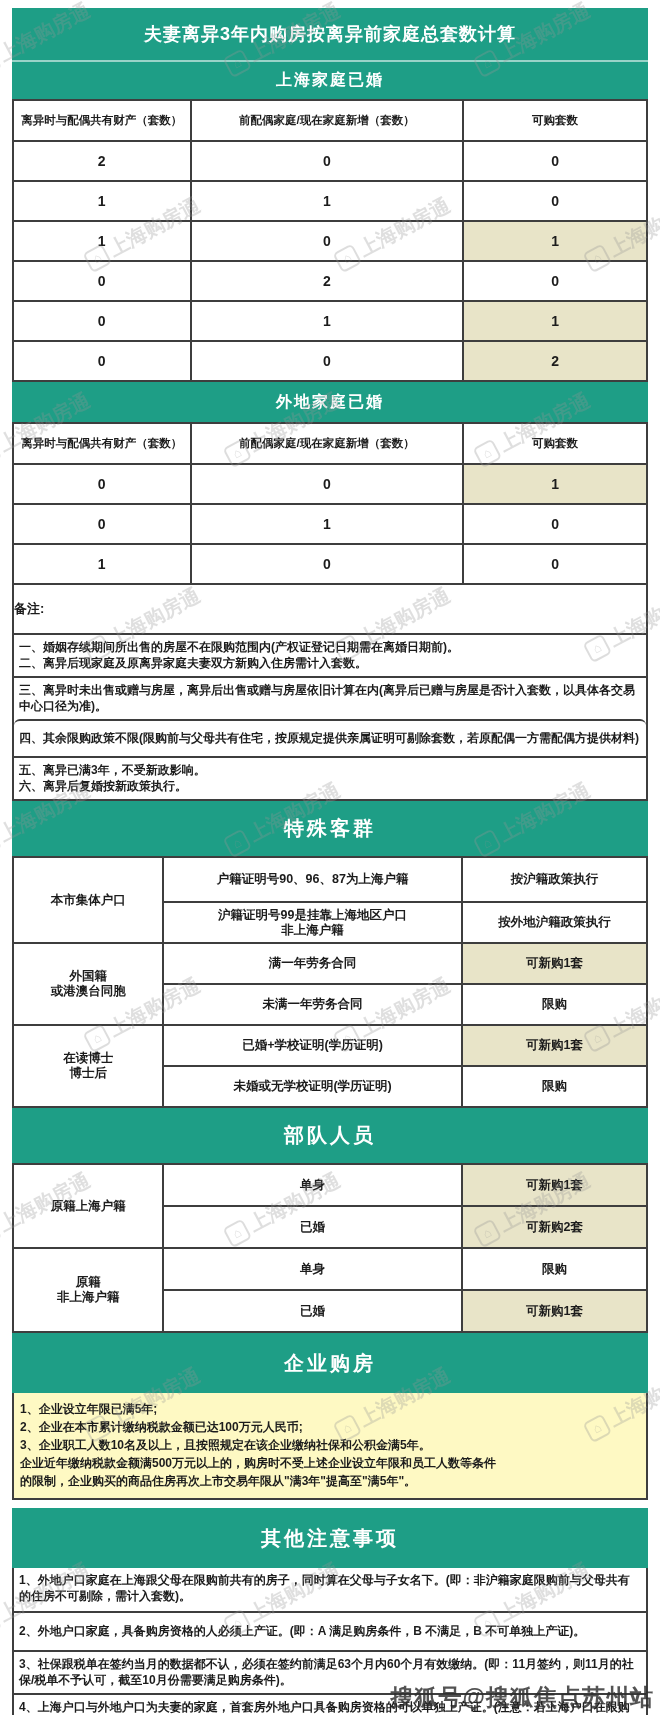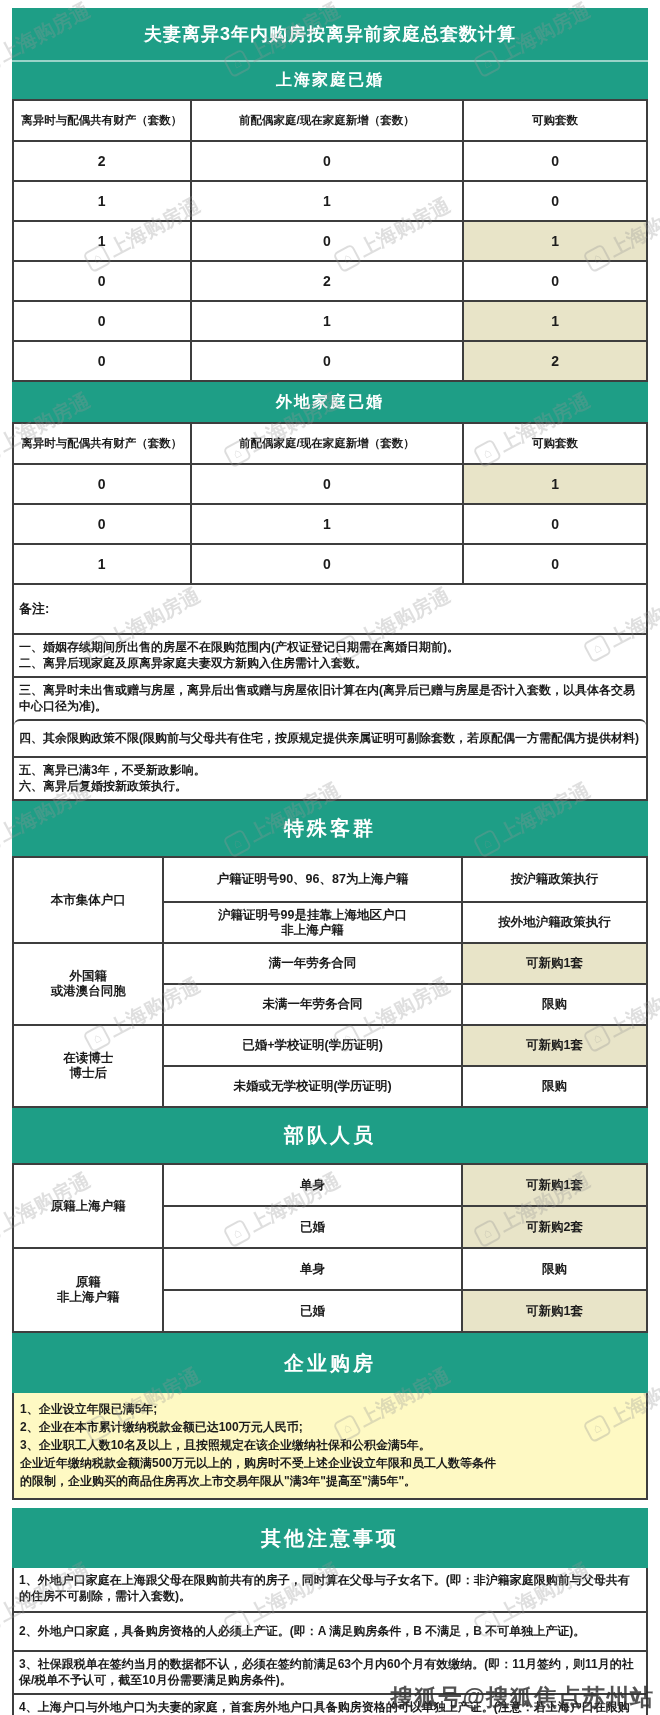--- a/index.html
+++ b/index.html
@@ -27,21 +27,21 @@
   .numtbl .c1 { width:28%; } .numtbl .c2 { width:43%; } .numtbl .c3 { width:29%;font-family:Liberation Mono, monospace; }
   .grptbl td { font-size:12.5px; }
   #t3 td { height:41px; } #t3 tr:first-child td { height:45px; }
   #t4 td { height:42px; }
   .grptbl .gcol { width:23.7%; } .grptbl .ccol { width:47.1%; } .grptbl .rcol { width:29.2%; }
   td.hl { background:#E8E4C8; }
   .lh { line-height:15px; }
 
   
   .notes-wrap { border:2px solid #3e3e3e; border-top:none; background:#fff; }
-  .remark-title { height:48px; display:flex; align-items:center; padding-left:5px; font-size:13px; }
+  .remark-title { height:48px; display:flex; align-items:center; font-size:13px; }
   .note-group { border-top:2px solid #3e3e3e; padding:5px 5px; font-size:12px; line-height:15.5px; }
   #remark-groups .note-group:nth-child(1){ min-height:38px; display:flex; flex-direction:column; justify-content:center; }
   #remark-groups .note-group:nth-child(2){ min-height:42px; display:flex; flex-direction:column; justify-content:center; }
   #remark-groups .note-group:nth-child(3){ min-height:37px; display:flex; flex-direction:column; justify-content:center;border-radius:6px; }
   #remark-groups .note-group:nth-child(4){ min-height:43px; display:flex; flex-direction:column; justify-content:flex-end; }
 
   .ent-block { border:2px solid #3e3e3e; border-top:none; background:#fef9c3; height:107px; padding:7px 6px 0 6px; font-size:12px; line-height:18px; }
   .gap8 { height:8px; background:#fff; }
 
   .other-wrap { border:2px solid #3e3e3e; border-top:none; background:#fff; }

